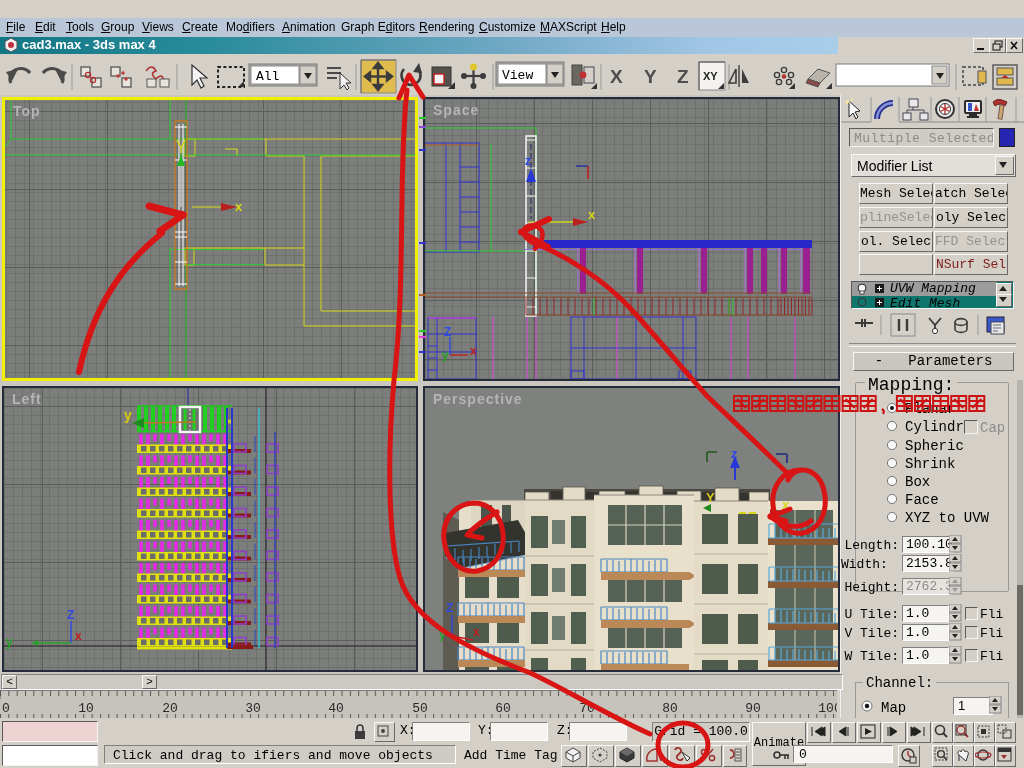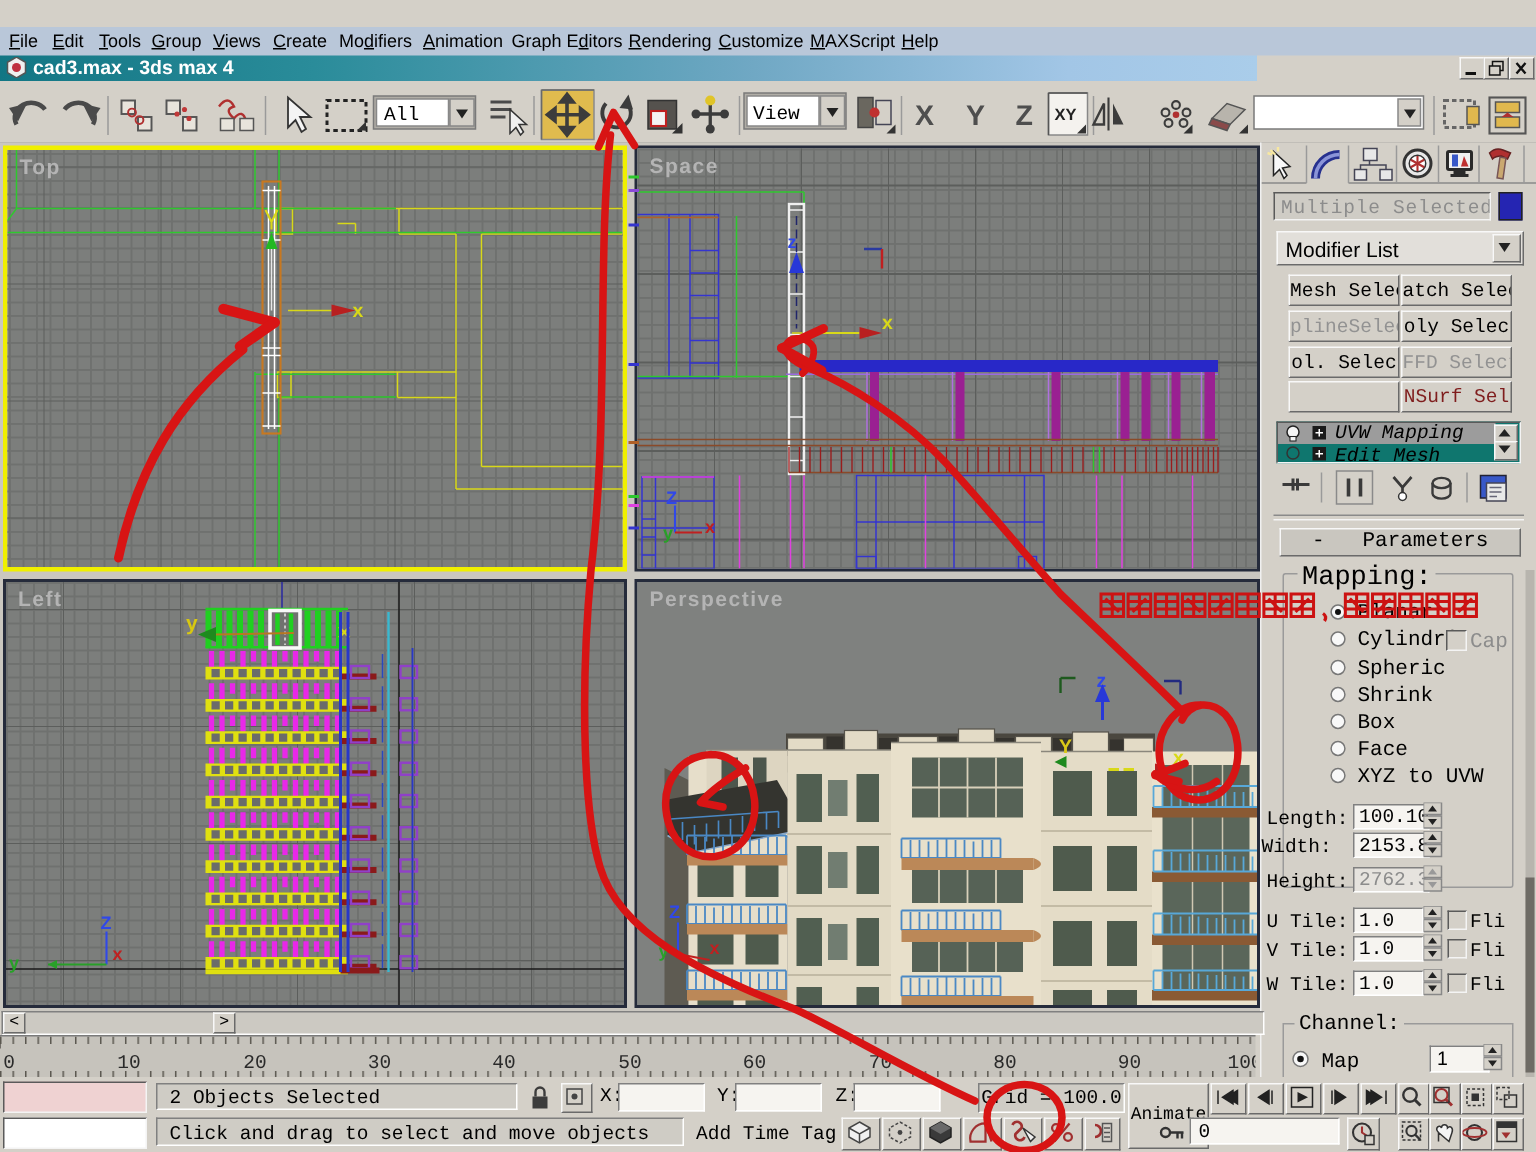--- a/index.html
+++ b/index.html
@@ -804,21 +804,20 @@
   <text x="753" y="21">90</text>
           <text x="830" y="21">100</text>
  </g>
 
 </svg>
 </div>
 
 <div class="abs mono" style="left:0;top:718px;width:1024px;height:50px;background:#d4d0c8;font-size:13px;" id="status">
 
  <div class="abs sunk2" style="left:2px;top:3px;width:94px;height:19px;background:#efd2d2;"></div>
- <div class="abs sunk" style="left:104px;top:4px;width:241px;height:18px;background:#cfccc5;line-height:18px;padding-left:8px;box-sizing:border-box;">2 Objects Selected</div>
  <svg class="abs" style="left:351px;top:5px" width="18" height="17">
         <rect x="4" y="8" width="10" height="8" fill="#3c3c3c"></rect>
         <path d="M6,8 v-3 a3,3 0 0 1 6,0 v3" fill="none" stroke="#3c3c3c" stroke-width="1.6"></path>
       </svg>
  <div class="abs raise btn" style="left:374px;top:4px;width:19px;height:18px;">
         <svg width="17" height="16">
           <rect x="3" y="3" width="10" height="10" fill="none" stroke="#444"></rect>
           <circle cx="8" cy="8" r="2" fill="#444"></circle>
         </svg>
       </div>
@@ -878,21 +877,21 @@
         </svg>
       </div>
  <div class="abs raise btn" style="left:995px;top:4px;width:19px;height:19px;">
         <svg width="17" height="17">
           <rect x="2" y="2" width="8" height="8" fill="none" stroke="#333" stroke-dasharray="2,1.4"></rect>
           <rect x="7" y="7" width="8" height="8" fill="none" stroke="#333"></rect>
         </svg>
       </div>
 
  <div class="abs sunk2" style="left:2px;top:27px;width:94px;height:19px;background:#ffffff;"></div>
- <div class="abs sunk" style="left:104px;top:27px;width:352px;height:19px;background:#cfccc5;line-height:19px;padding-left:8px;box-sizing:border-box;">Click and drag to select and move objects</div>
+ <div class="abs sunk" style="left:104px;top:27px;width:352px;height:19px;background:#cfccc5;line-height:19px;padding-left:8px;box-sizing:border-box;">Click and drag to ifiers and move objects</div>
  <div class="abs" style="left:464px;top:30px;">Add Time Tag</div>
 
  <div class="abs raise btn" style="left:561px;top:27px;width:24px;height:20px;">
         <svg width="22" height="18">
           <polygon points="11,2 18,6 18,12 11,16 4,12 4,6" fill="#f0f0f0" stroke="#444"></polygon>
           <path d="M4,6 L11,10 L18,6 M11,10 v6" fill="none" stroke="#444"></path>
         </svg>
       </div>
  <div class="abs raise btn" style="left:588px;top:27px;width:24px;height:20px;">
         <svg width="22" height="18">

